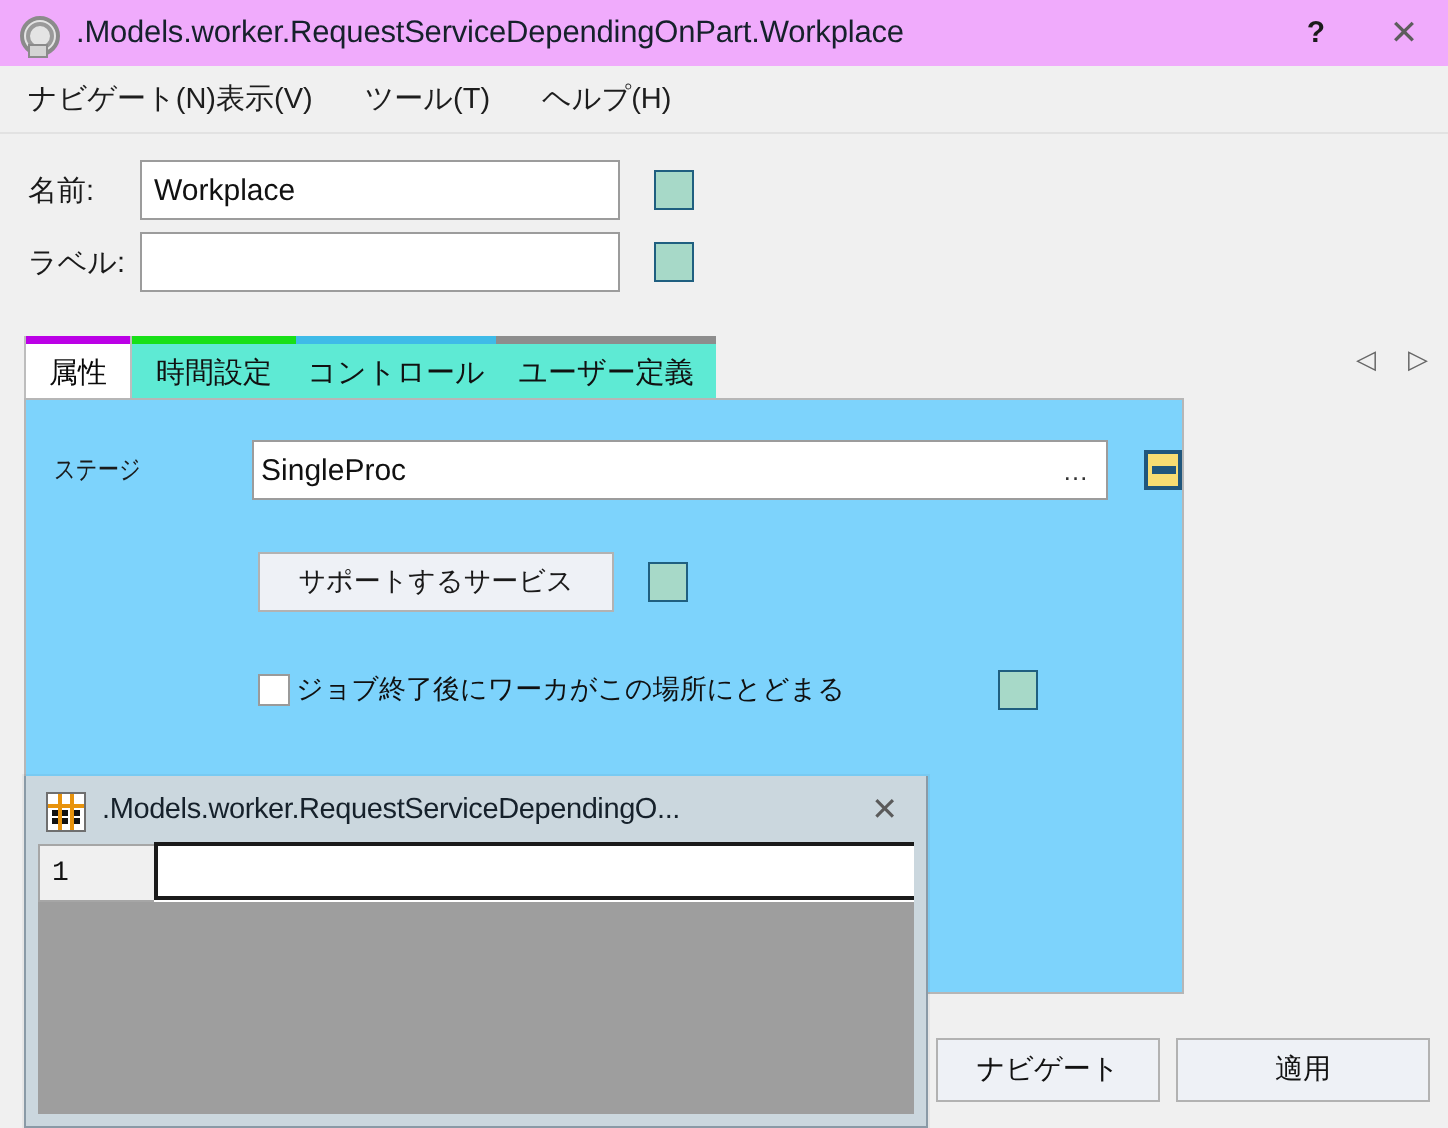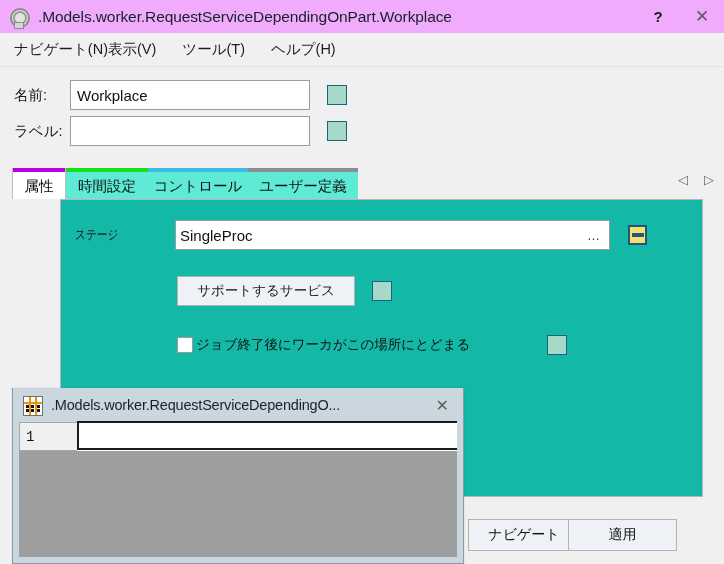--- a/index.html
+++ b/index.html
@@ -159,25 +159,24 @@
   .arrow-btn {
     font-size: 13px;
     color: #666;
     width: 14px; text-align: center;
   }
 
   
   .panel {
     position: absolute;
     left: 12px; top: 199px;
-    width: 643px; height: 298px;
-    box-sizing: border-box;
-    background: #14b8a6;
+    width: 580px; height: 298px;
+    box-sizing: border-box;
+    background: #7dd3fc;
     border: 1px solid #b6b6b6;
-    margin-left: 48px;
   }
   .panel-row {
     position: absolute;
     display: flex;
     align-items: center;
   }
   #stage-row { left: 0; top: 19px; width: 100%; height: 32px; }
   .stage-label {
     width: 100px;
     margin-left: 14px;
@@ -260,21 +259,21 @@
     height: 32px;
     background: #eef1f6;
     border: 1px solid #b2b2b2;
     font-size: 14px;
     color: #121212;
     display: flex;
     align-items: center;
     justify-content: center;
   }
   #btn-cancel { left: 468px; top: 519px; width: 112px; }
-  #btn-apply  { left: 568px; top: 519px; width: 109px; }
+  #btn-apply  { left: 588px; top: 519px; width: 127px; }
 
   
   .subwin {
     position: absolute;
     left: 12px; top: 388px;
     width: 452px; height: 176px;
     box-sizing: border-box;
     background: #9e9e9e;
     border: 1px solid #8a9aa6;
     border-top: none;

